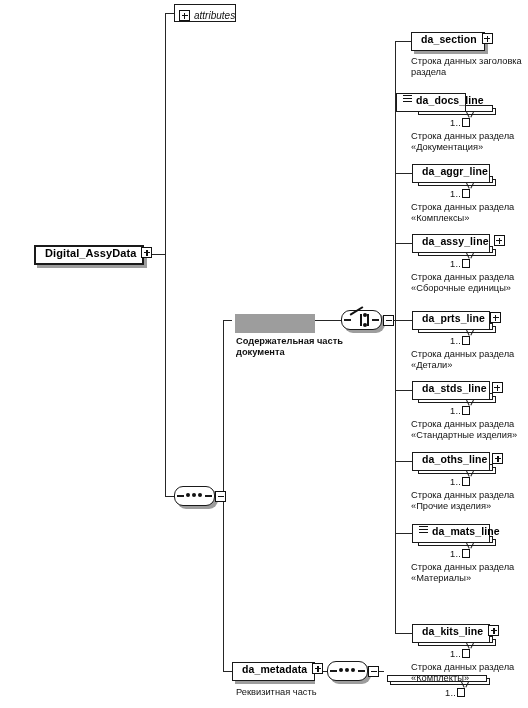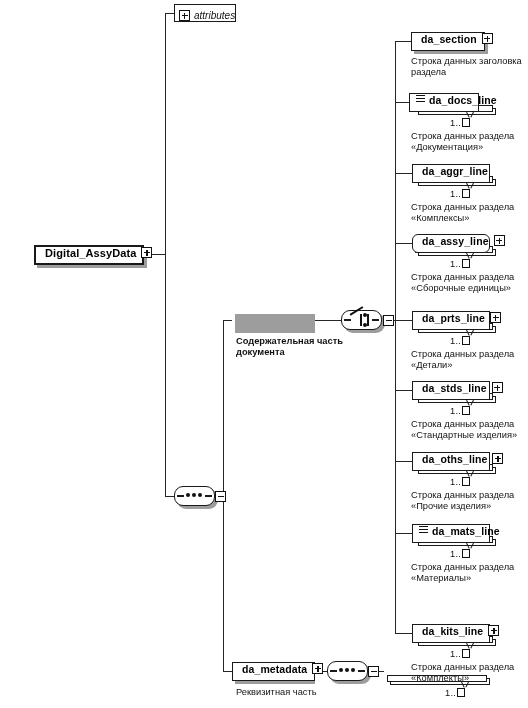--- a/index.html
+++ b/index.html
@@ -262,21 +262,21 @@
   <div class="shadow" style="left:414px;top:35px;width:74px;height:19px;"></div>
   <div class="node" style="left:411px;top:32px;width:74px;">
     <span class="lbl">da_section</span>
     <span class="plusbox"></span>
   </div>
   <div class="anno" style="left:411px;top:56px;width:120px;">Строка данных заголовка
 раздела</div>
 
   <div class="stack2" style="left:418px;top:108px;width:78px;"></div>
   <div class="stack1" style="left:415px;top:105px;width:78px;"></div>
-  <div class="node" style="left:409px;top:93px;width:70px;">
+  <div class="node" style="left:396px;top:93px;width:70px;">
     <span class="seqicon">
         <i></i>
         <i></i>
         <i></i>
       </span>
     <span class="lbl">da_docs_line</span>
   </div>
   <div class="chev" style="left:466px;top:112px;"></div>
   <div class="mult" style="left:450px;top:118px;">1..<span class="inf"></span></div>
   <div class="anno" style="left:411px;top:131px;width:125px;">Строка данных раздела
@@ -288,21 +288,21 @@
     <span class="lbl">da_aggr_line</span>
     <span class="plusbox"></span>
   </div>
   <div class="chev" style="left:466px;top:183px;"></div>
   <div class="mult" style="left:450px;top:189px;">1..<span class="inf"></span></div>
   <div class="anno" style="left:411px;top:202px;width:125px;">Строка данных раздела
 «Комплексы»</div>
 
   <div class="stack2" style="left:418px;top:249px;width:78px;"></div>
   <div class="stack1" style="left:415px;top:246px;width:78px;"></div>
-  <div class="node" style="left:412px;top:234px;width:78px;border-radius:6px;">
+  <div class="node" style="left:412px;top:234px;width:78px;">
     <span class="lbl">da_assy_line</span>
     <span class="plusbox"></span>
   </div>
   <div class="chev" style="left:466px;top:253px;"></div>
   <div class="mult" style="left:450px;top:259px;">1..<span class="inf"></span></div>
   <div class="anno" style="left:411px;top:272px;width:125px;">Строка данных раздела
 «Сборочные единицы»</div>
 
   <div class="stack2" style="left:418px;top:326px;width:78px;"></div>
   <div class="stack1" style="left:415px;top:323px;width:78px;"></div>

